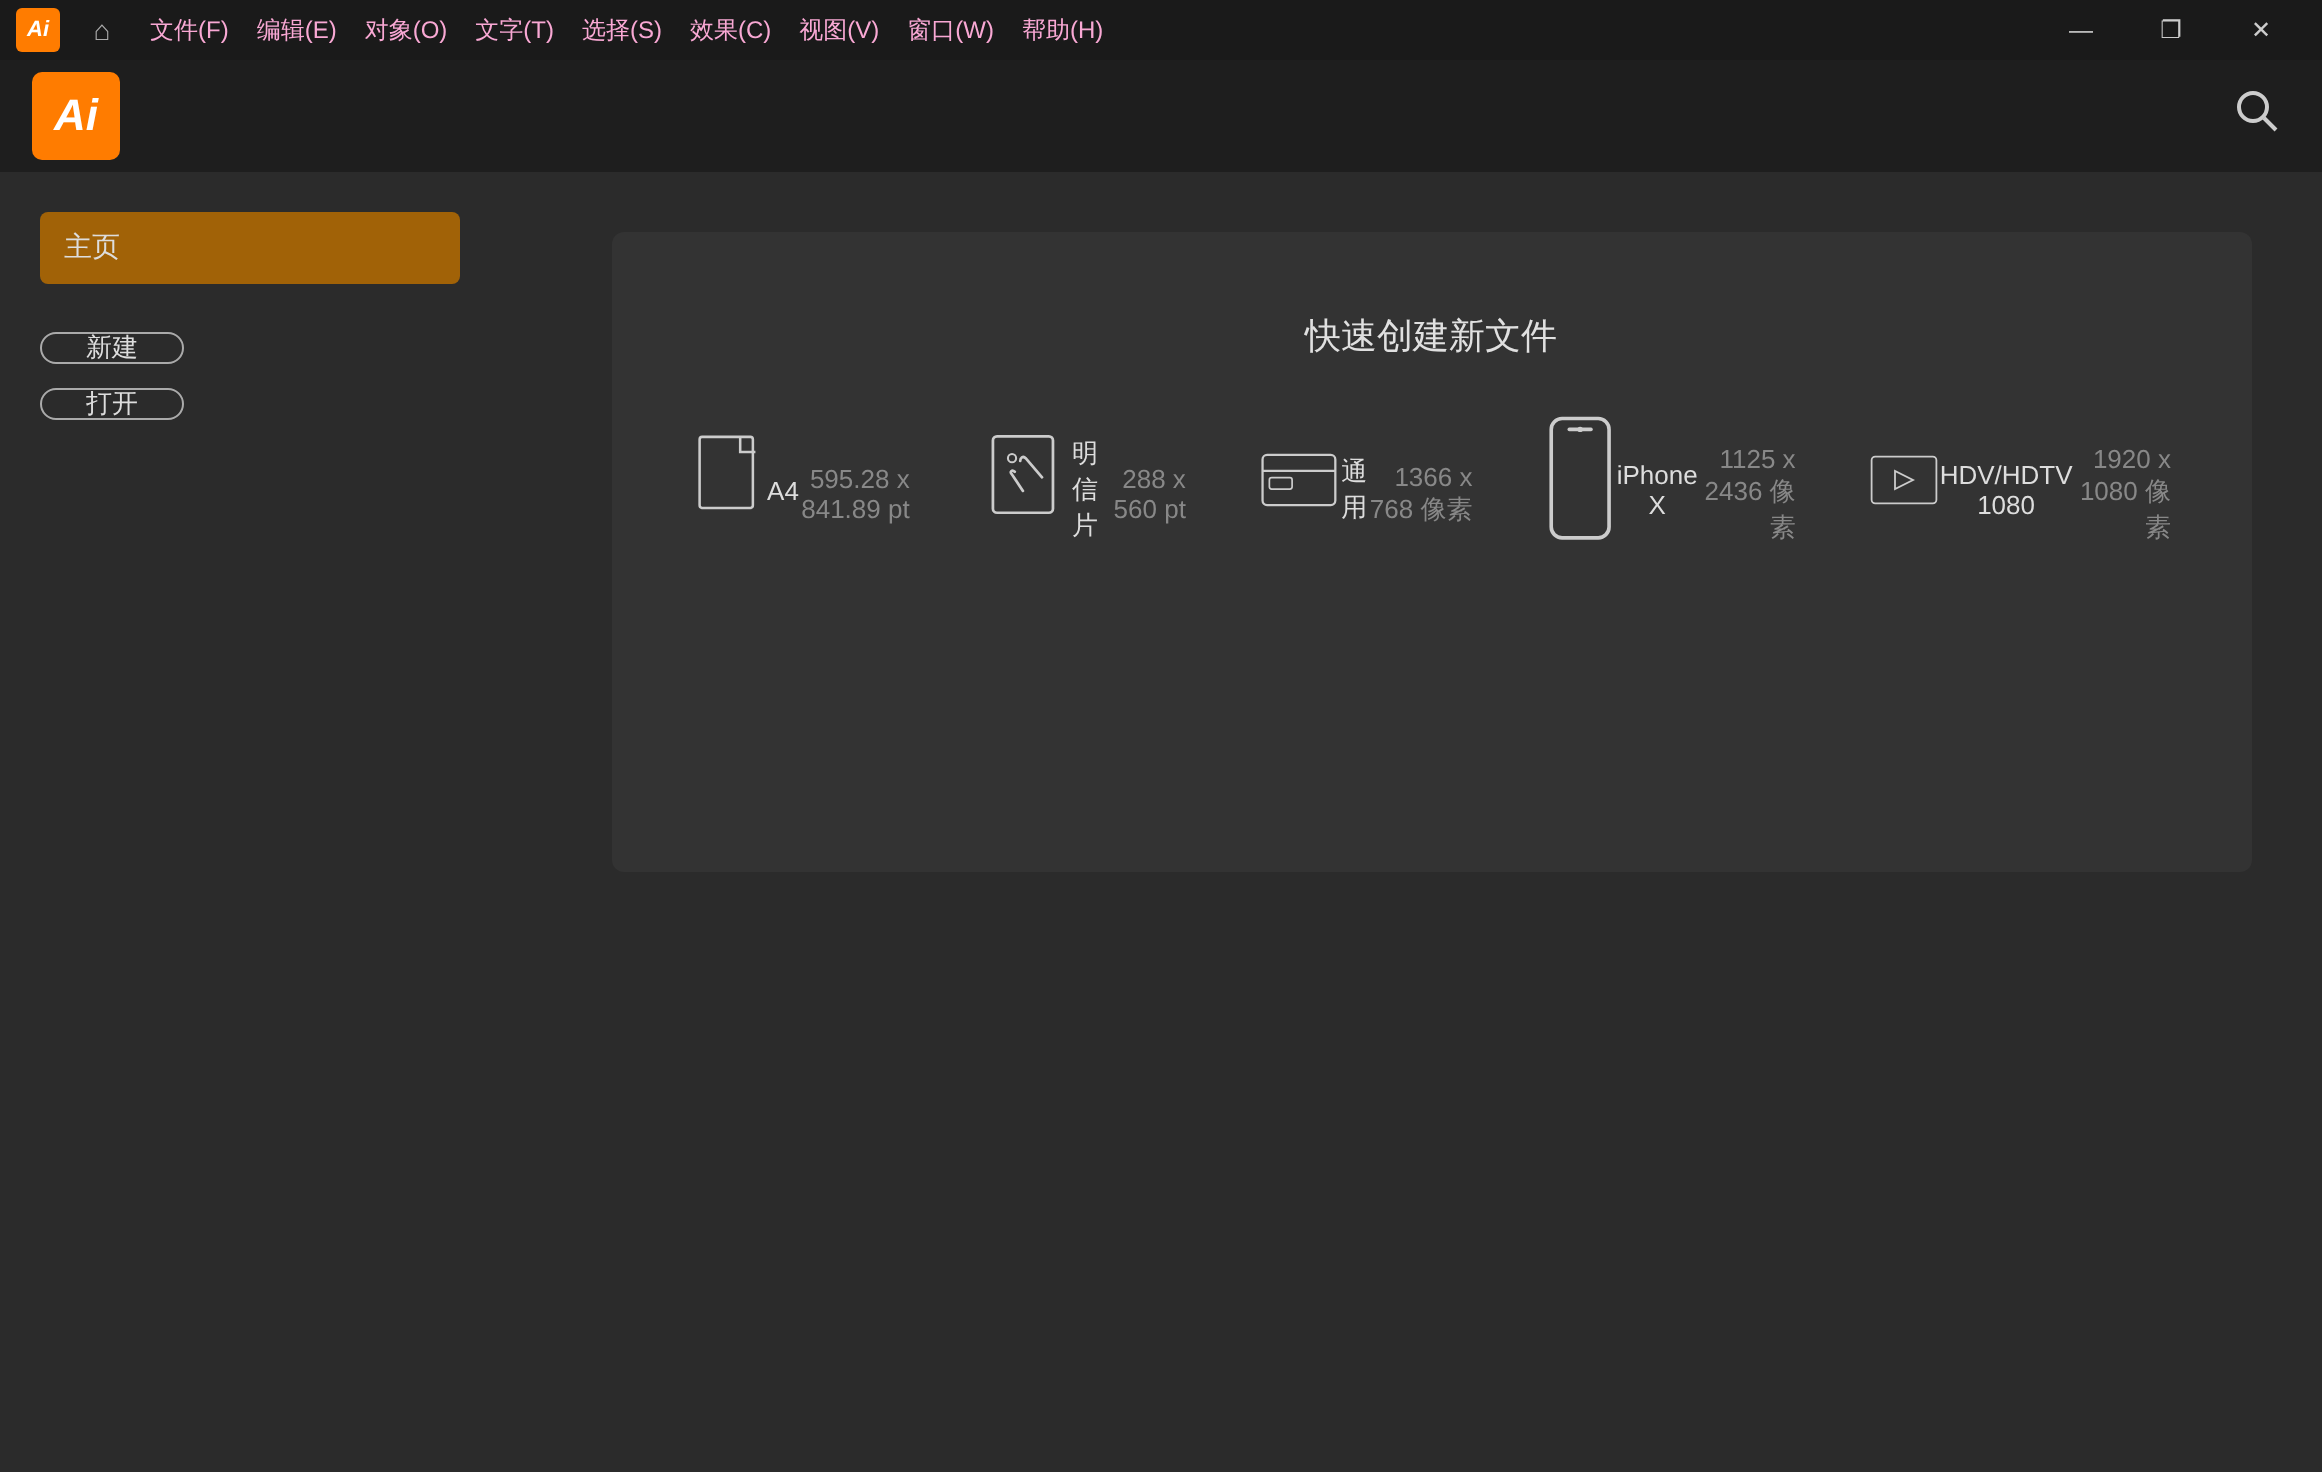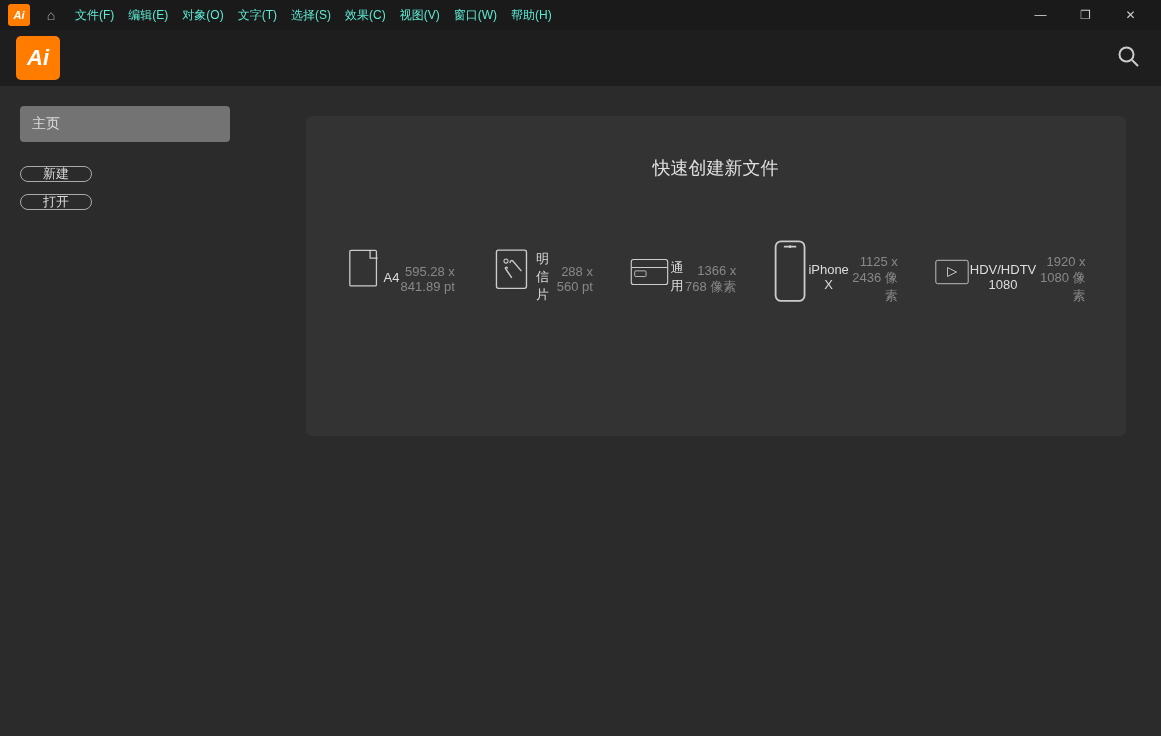--- a/index.html
+++ b/index.html
@@ -42,21 +42,21 @@
       height: 26px;
       display: flex;
       align-items: center;
       justify-content: center;
       color: #aaa;
       font-size: 14px;
       margin-right: 4px;
     }
     .menu-item {
       font-size: 12px;
-      color: #5eead4;
+      color: #f9a8d4;
       padding: 0 7px;
       height: 30px;
       display: flex;
       align-items: center;
       cursor: pointer;
       white-space: nowrap;
     }
     #titlebar-controls {
       margin-left: auto;
       display: flex;
@@ -114,21 +114,21 @@
     
     #sidebar {
       width: 270px;
       background: #2b2b2b;
       padding: 20px 20px;
       flex-shrink: 0;
     }
     #home-label {
       width: 210px;
       height: 36px;
-      background: #737373;
+      background: #a16207;
       border-radius: 4px;
       display: flex;
       align-items: center;
       padding: 16px 12px;
       font-size: 14px;
       color: #ddd;
       margin-bottom: 24px;
     }
     .sidebar-btn {
       width: 72px;
@@ -162,21 +162,21 @@
       background: #333333;
       border-radius: 6px;
       padding: 40px 40px 50px;
       display: flex;
       flex-direction: column;
       align-items: center;
     }
     #panel-title {
       font-size: 18px;
       color: #e0e0e0;
-      margin-bottom: 52px;
+      margin-bottom: 20px;
       font-weight: normal;
     }
     #templates-row {
       display: flex;
       align-items: flex-start;
       gap: 36px;
       justify-content: center;
       width: 100%;
     }
     .template-item {

